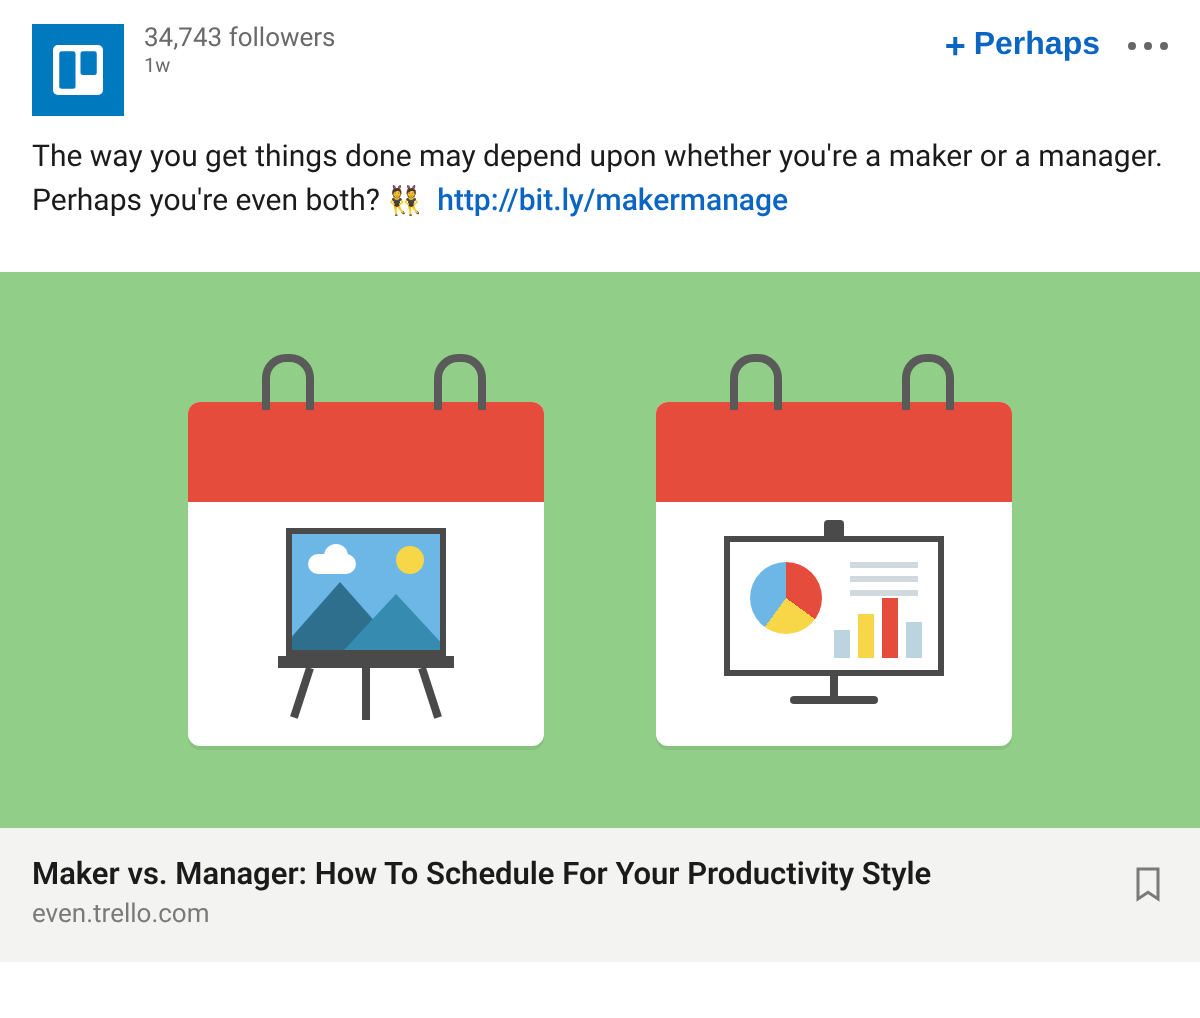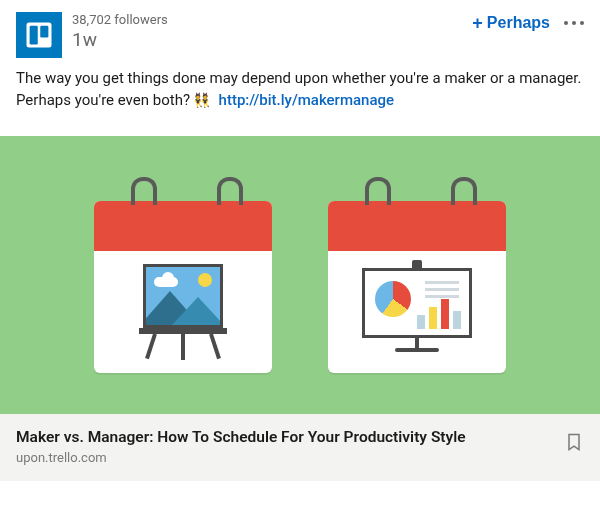--- a/index.html
+++ b/index.html
@@ -37,21 +37,21 @@
   .who .name {
     font-weight: 600;
     font-size: 15px;
     color: #111;
   }
   .who .followers {
     font-size: 13px;
     color: #6a6a6a;
   }
   .who .time {
-    font-size: 19px;
+    font-size: 10px;
     color: #6a6a6a;
   }
   .actions {
     display: flex;
     align-items: center;
     gap: 14px;
     margin-top: 2px;
   }
   .follow-btn {
     display: flex;
@@ -217,21 +217,21 @@
 
   <div class="header">
     <div class="avatar">
       <svg viewBox="0 0 24 24">
         <rect x="2" y="2" width="20" height="20" rx="2" fill="#fff"></rect>
         <rect x="4.5" y="4.5" width="6.5" height="15" rx="1" fill="#0079bf"></rect>
         <rect x="13" y="4.5" width="6.5" height="9.5" rx="1" fill="#0079bf"></rect>
       </svg>
     </div>
     <div class="who">
-      <div class="followers">38,702 followers</div>
+      <div class="followers">34,743 followers</div>
       <div class="time">1w</div>
     </div>
     <div class="actions">
       <button class="follow-btn">
         <span class="plus">+</span>
         <span>Perhaps</span>
       </button>
       <div class="more">
         <span></span>
           <span></span>
@@ -294,21 +294,21 @@
         </div>
       </div>
       <div class="ring left"></div>
       <div class="ring right"></div>
     </div>
   </div>
 
   <div class="link-preview">
     <div class="lp-text">
       <div class="lp-title">Maker vs. Manager: How To Schedule For Your Productivity Style</div>
-      <div class="lp-source">upon.trello.com</div>
+      <div class="lp-source">even.trello.com</div>
     </div>
     <div class="bookmark">
       <svg viewBox="0 0 24 24">
         <path d="M6 3h12v18l-6-4-6 4V3z"></path>
       </svg>
     </div>
   </div>
 
 </div>
 

